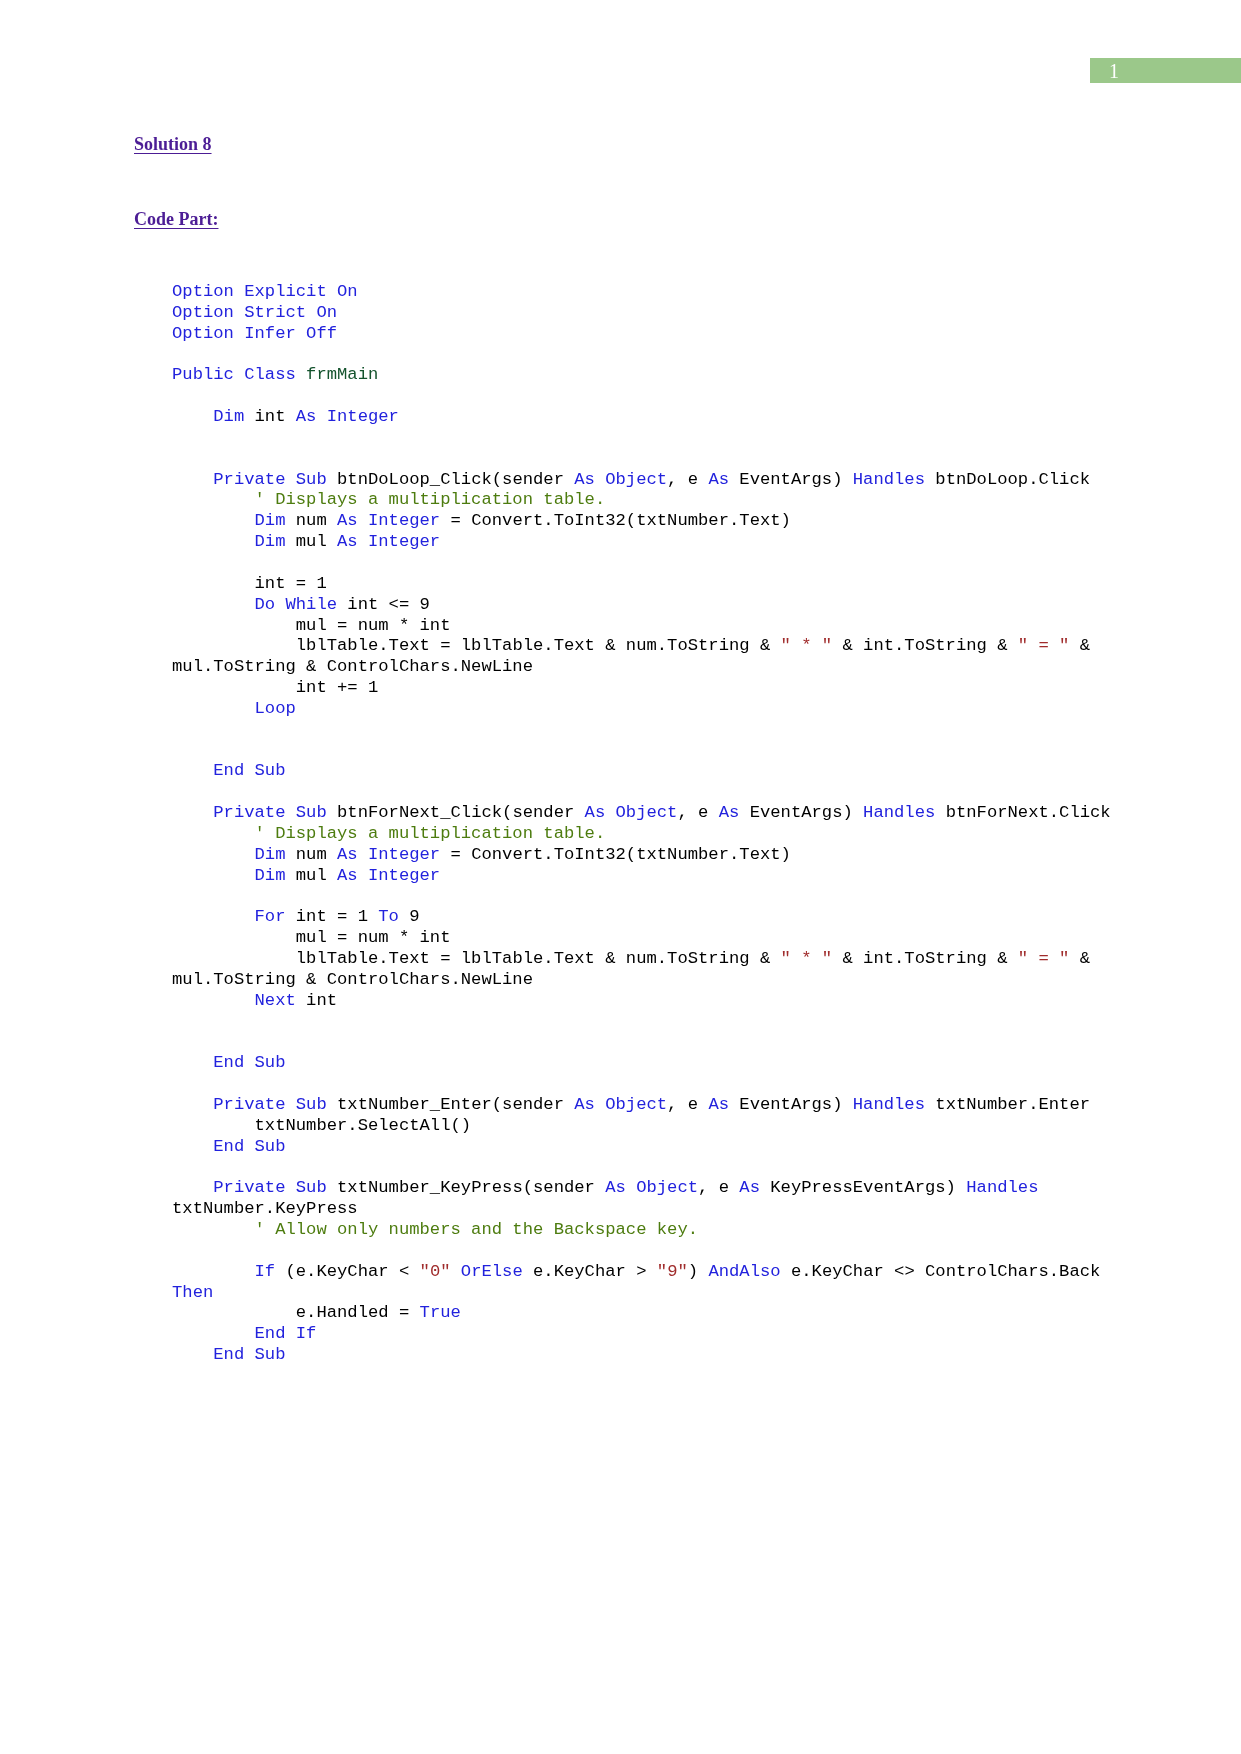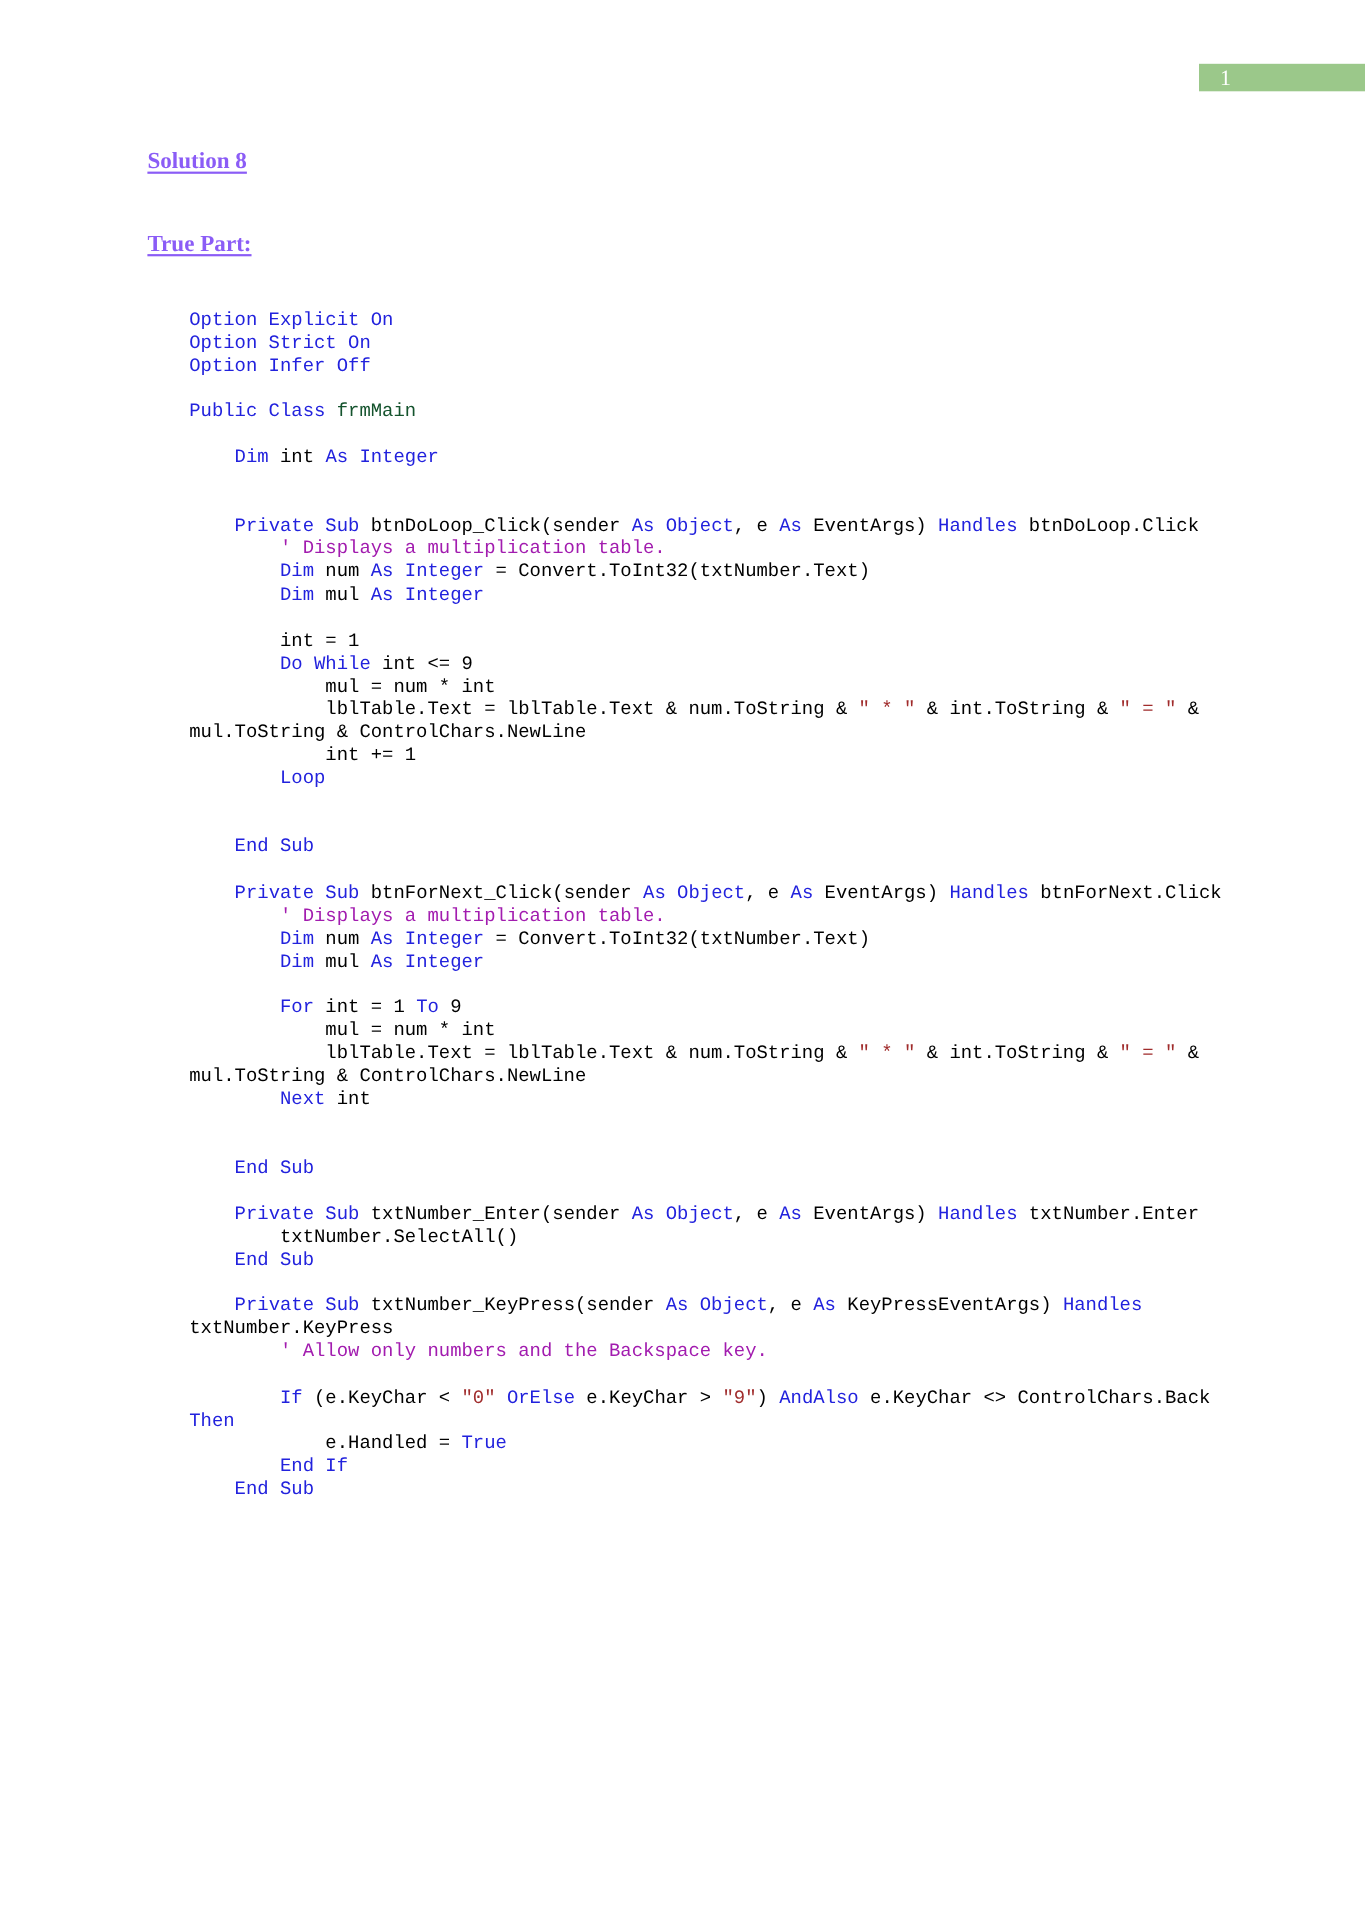--- a/index.html
+++ b/index.html
@@ -51,22 +51,22 @@
     color: #ffffff;
     line-height: 24px;
   }
 
   
   .heading {
     position: absolute;
     left: 134px;
     font-family: "Liberation Serif", serif;
     font-weight: bold;
-    font-size: 21px;
-    color: #8b5cf6;
+    font-size: 18px;
+    color: #4c1d95;
     text-decoration: underline;
     text-underline-offset: 3px;
     white-space: nowrap;
   }
   .heading-solution { top: 134px; }
   .heading-code { top: 209px; }
 
   
   .code-block {
     position: absolute;
@@ -81,34 +81,34 @@
     word-break: break-word;
     letter-spacing: 0px;
   }
   .code-line {
     min-height: 20.85px;
     white-space: pre-wrap;
     margin-left: 38px;
   }
   .k  { color: #2222dd; }           
   .cls{ color: #14532d; }           
-  .cm { color: #a21caf; text-align: right; }           
+  .cm { color: #4d7c0f; text-align: right; }           
   .st { color: #a02c2c; }           
   .pl { color: #000000; }           
 </style>
 </head>
 <body>
 
 <div class="page">
 
   <div class="doc-header">
     <div class="page-number-badge">
       <div class="page-number-text">1</div>
     </div>
   </div>
 
   <div class="heading heading-solution">Solution 8</div>
 
-  <div class="heading heading-code">True Part:</div>
+  <div class="heading heading-code">Code Part:</div>
 
   <div class="code-block" id="code-block"><div class="code-line"><span class="k">Option Explicit On</span></div><div class="code-line"><span class="k">Option Strict On</span></div><div class="code-line"><span class="k">Option Infer Off</span></div><div class="code-line">&nbsp;</div><div class="code-line"><span class="k">Public Class </span><span class="cls">frmMain</span></div><div class="code-line">&nbsp;</div><div class="code-line"><span class="pl">    </span><span class="k">Dim </span><span class="pl">int </span><span class="k">As Integer</span></div><div class="code-line">&nbsp;</div><div class="code-line">&nbsp;</div><div class="code-line"><span class="pl">    </span><span class="k">Private Sub </span><span class="pl">btnDoLoop_Click(sender </span><span class="k">As Object</span><span class="pl">, e </span><span class="k">As </span><span class="pl">EventArgs) </span><span class="k">Handles</span><span class="pl"> btnDoLoop.Click</span></div><div class="code-line"><span class="pl">        </span><span class="cm">' Displays a multiplication table.</span></div><div class="code-line"><span class="pl">        </span><span class="k">Dim </span><span class="pl">num </span><span class="k">As Integer</span><span class="pl"> = Convert.ToInt32(txtNumber.Text)</span></div><div class="code-line"><span class="pl">        </span><span class="k">Dim </span><span class="pl">mul </span><span class="k">As Integer</span></div><div class="code-line">&nbsp;</div><div class="code-line"><span class="pl">        int = 1</span></div><div class="code-line"><span class="pl">        </span><span class="k">Do While </span><span class="pl">int &lt;= 9</span></div><div class="code-line"><span class="pl">            mul = num * int</span></div><div class="code-line"><span class="pl">            lblTable.Text = lblTable.Text &amp; num.ToString &amp; </span><span class="st">" * "</span><span class="pl"> &amp; int.ToString &amp; </span><span class="st">" = "</span><span class="pl"> &amp; mul.ToString &amp; ControlChars.NewLine</span></div><div class="code-line"><span class="pl">            int += 1</span></div><div class="code-line"><span class="pl">        </span><span class="k">Loop</span></div><div class="code-line">&nbsp;</div><div class="code-line">&nbsp;</div><div class="code-line"><span class="pl">    </span><span class="k">End Sub</span></div><div class="code-line">&nbsp;</div><div class="code-line"><span class="pl">    </span><span class="k">Private Sub </span><span class="pl">btnForNext_Click(sender </span><span class="k">As Object</span><span class="pl">, e </span><span class="k">As </span><span class="pl">EventArgs) </span><span class="k">Handles</span><span class="pl"> btnForNext.Click</span></div><div class="code-line"><span class="pl">        </span><span class="cm">' Displays a multiplication table.</span></div><div class="code-line"><span class="pl">        </span><span class="k">Dim </span><span class="pl">num </span><span class="k">As Integer</span><span class="pl"> = Convert.ToInt32(txtNumber.Text)</span></div><div class="code-line"><span class="pl">        </span><span class="k">Dim </span><span class="pl">mul </span><span class="k">As Integer</span></div><div class="code-line">&nbsp;</div><div class="code-line"><span class="pl">        </span><span class="k">For </span><span class="pl">int = 1 </span><span class="k">To </span><span class="pl">9</span></div><div class="code-line"><span class="pl">            mul = num * int</span></div><div class="code-line"><span class="pl">            lblTable.Text = lblTable.Text &amp; num.ToString &amp; </span><span class="st">" * "</span><span class="pl"> &amp; int.ToString &amp; </span><span class="st">" = "</span><span class="pl"> &amp; mul.ToString &amp; ControlChars.NewLine</span></div><div class="code-line"><span class="pl">        </span><span class="k">Next </span><span class="pl">int</span></div><div class="code-line">&nbsp;</div><div class="code-line">&nbsp;</div><div class="code-line"><span class="pl">    </span><span class="k">End Sub</span></div><div class="code-line">&nbsp;</div><div class="code-line"><span class="pl">    </span><span class="k">Private Sub </span><span class="pl">txtNumber_Enter(sender </span><span class="k">As Object</span><span class="pl">, e </span><span class="k">As </span><span class="pl">EventArgs) </span><span class="k">Handles</span><span class="pl"> txtNumber.Enter</span></div><div class="code-line"><span class="pl">        txtNumber.SelectAll()</span></div><div class="code-line"><span class="pl">    </span><span class="k">End Sub</span></div><div class="code-line">&nbsp;</div><div class="code-line"><span class="pl">    </span><span class="k">Private Sub </span><span class="pl">txtNumber_KeyPress(sender </span><span class="k">As Object</span><span class="pl">, e </span><span class="k">As </span><span class="pl">KeyPressEventArgs) </span><span class="k">Handles</span><span class="pl"> txtNumber.KeyPress</span></div><div class="code-line"><span class="pl">        </span><span class="cm">' Allow only numbers and the Backspace key.</span></div><div class="code-line">&nbsp;</div><div class="code-line"><span class="pl">        </span><span class="k">If </span><span class="pl">(e.KeyChar &lt; </span><span class="st">"0"</span><span class="pl"> </span><span class="k">OrElse</span><span class="pl"> e.KeyChar &gt; </span><span class="st">"9"</span><span class="pl">) </span><span class="k">AndAlso</span><span class="pl"> e.KeyChar &lt;&gt; ControlChars.Back </span><span class="k">Then</span></div><div class="code-line"><span class="pl">            e.Handled = </span><span class="k">True</span></div><div class="code-line"><span class="pl">        </span><span class="k">End If</span></div><div class="code-line"><span class="pl">    </span><span class="k">End Sub</span></div></div>
 
 </div>
 
 </body></html>

